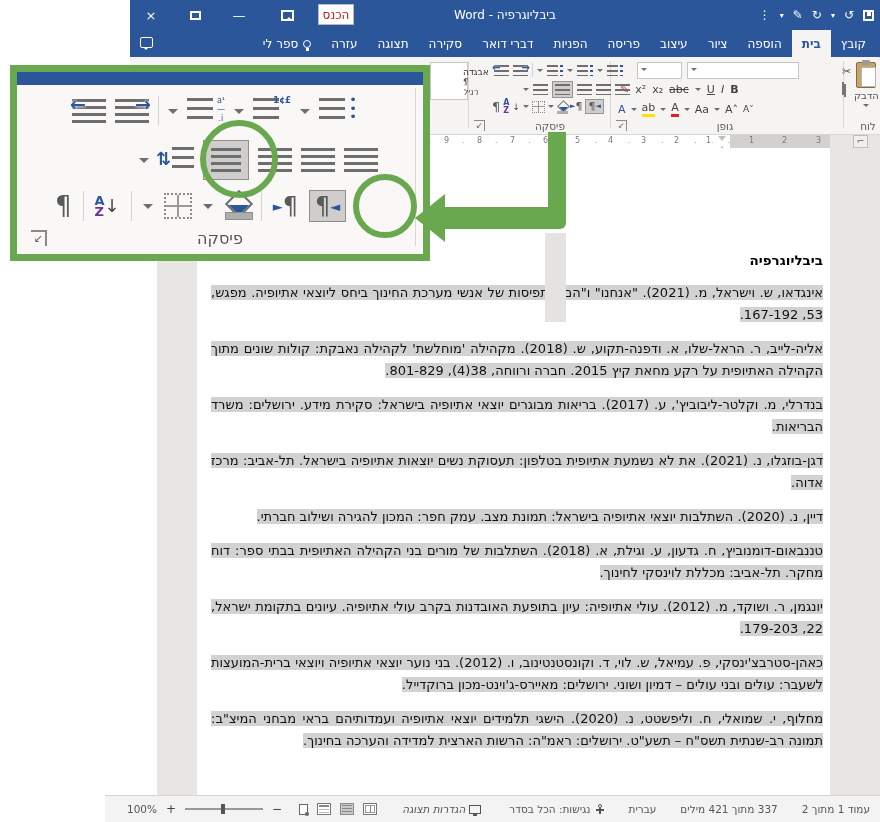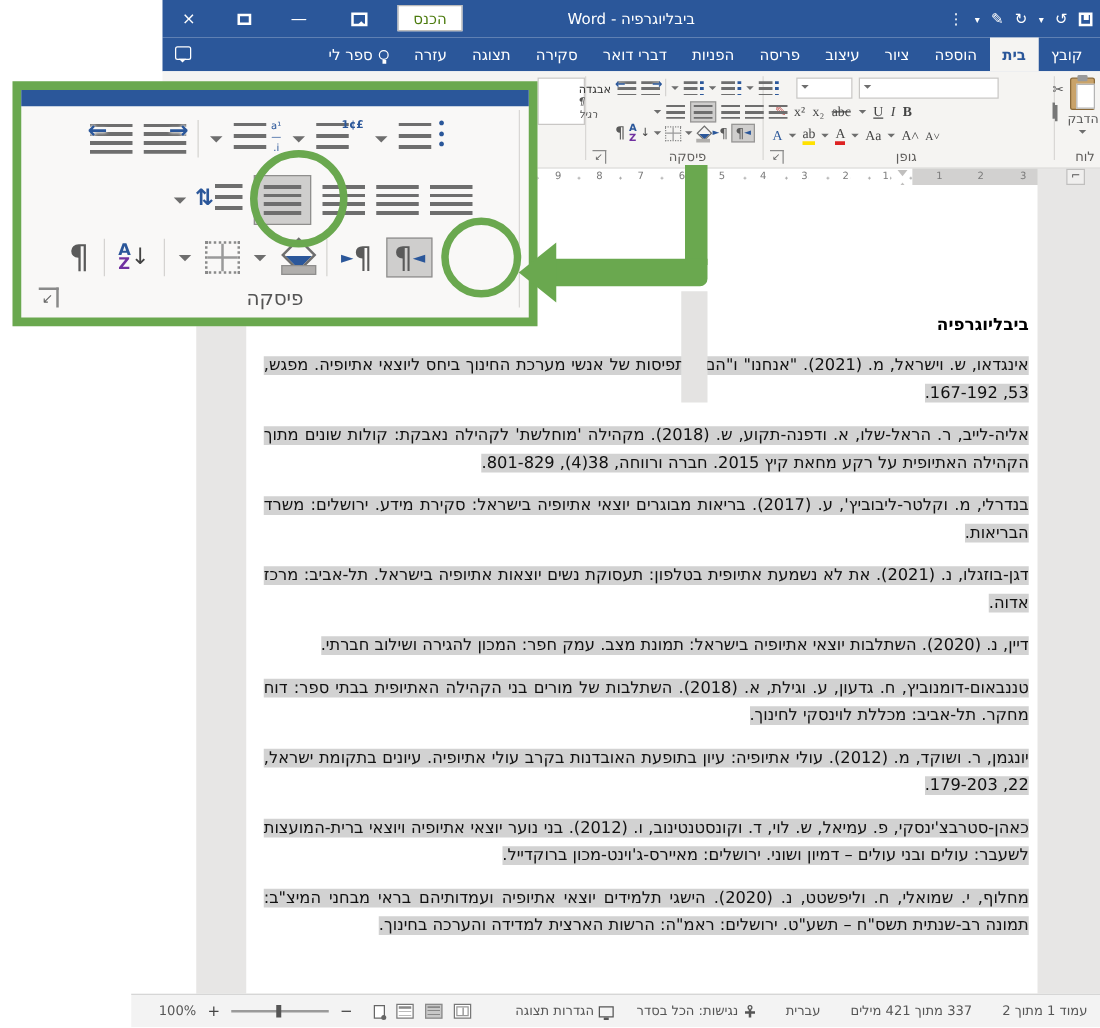--- a/index.html
+++ b/index.html
@@ -5,21 +5,21 @@
   * { margin:0; padding:0; box-sizing:border-box; }
   body { font-family:"DejaVu Sans", sans-serif; background:#fff; }
   #canvas { position:relative; width:880px; height:822px; background:#fff; overflow:hidden; }
 
   
   .titlebar { position:absolute; left:130px; top:0; width:750px; height:30px; background:#2b579a; color:#fff; }
   .winctl { position:absolute; top:0; height:30px; width:34px; display:flex; align-items:center; justify-content:center; color:#fff; font-size:13px; }
   .qat { position:absolute; right:6px; top:0; height:30px; display:flex; align-items:center; gap:9px; direction:ltr; }
   .qat span { font-size:12px; color:#fff; }
   .doc-title { position:absolute; left:0; right:0; top:0; height:30px; display:flex; align-items:center; justify-content:center; font-size:12px; color:#fff; direction:rtl; pointer-events:none; }
-  .overlay-btn { position:absolute; left:188px; top:4px; width:52px; height:21px; background:#fff; color:#4d7c0f; border:1px solid #bbb; font-size:12px; display:flex; align-items:center; justify-content:center; }
+  .overlay-btn { position:absolute; left:188px; top:4px; width:36px; height:21px; background:#fff; color:#b91c1c; border:1px solid #bbb; font-size:12px; display:flex; align-items:center; justify-content:center; }
   .savebox { width:11px; height:11px; border:2px solid #fff; position:relative; }
   .savebox::before { content:""; position:absolute; left:2px; top:0; width:4px; height:4px; background:#fff; }
   .winbox { width:11px; height:9px; border:2px solid #fff; }
   .ribbonopt { width:13px; height:11px; border:2px solid #fff; position:relative; }
   .ribbonopt::after { content:""; position:absolute; left:3px; top:2px; border:3px solid transparent; border-bottom-color:#fff; }
 
   
   .tabs { position:absolute; left:130px; top:30px; width:750px; height:27px; background:#2b579a; direction:rtl; display:flex; align-items:stretch; padding-right:4px; }
   .tab { color:#fff; font-size:12px; padding:0 10px; display:flex; align-items:center; white-space:nowrap; }
   .tab.active { background:#f5f4f2; color:#2b579a; font-weight:bold; }
@@ -50,21 +50,21 @@
   .az-s { font-size:8px; line-height:.9; font-weight:bold; }
   .az-s .a { color:#2b579a; } .az-s .z { color:#7030a0; }
   .border-ic-s { width:13px; height:12px; border:1px dotted #8a8a8a;
     background:linear-gradient(#9a9a9a,#9a9a9a) center/100% 1px no-repeat, linear-gradient(#9a9a9a,#9a9a9a) center/1px 100% no-repeat; }
   .shade-s { width:10px; height:10px; position:relative; }
   .shade-s::before { content:""; position:absolute; left:2px; top:0; width:7px; height:7px; border:1.5px solid #6e6e6e; transform:rotate(45deg); background:linear-gradient(135deg,transparent 55%,#2b579a 55%); }
   .shade-s::after { content:""; position:absolute; left:0; bottom:-2px; width:11px; height:3px; background:#b0aeac; }
   .dir-s { font-size:11px; color:#5a5a5a; line-height:1; display:flex; align-items:center; }
   .dir-s .tri { font-size:7px; color:#2b579a; }
   .combo { position:absolute; height:17px; background:#fff; border:1px solid #c8c6c4; display:flex; align-items:center; padding:0 3px; }
-  .fletter { font-size:11px; color:#444;font-family:Liberation Serif, serif; }
+  .fletter { font-size:11px; color:#444; }
   .clip-ic { position:relative; width:20px; height:26px; background:#c9a36a; border:1px solid #8a6a3a; border-radius:2px; }
   .clip-ic::before { content:""; position:absolute; left:5px; top:-3px; width:8px; height:5px; background:#9a9a9a; border-radius:1px; }
   .clip-ic::after { content:""; position:absolute; left:4px; top:4px; width:13px; height:18px; background:#fff; border:1px solid #b5b5b5; }
   .copy-ic { width:9px; height:10px; border:1.2px solid #777; background:#fff; box-shadow:2px 2px 0 -1px #fff, 2px 2px 0 0 #777; }
   .paint-ic { width:10px; height:4px; background:#b9975b; border-top:3px solid #8f8f8f; }
   .stylebox { position:absolute; background:#fff; border:1px solid #c9c7c5; text-align:center; color:#333;padding-left:32px; }
 
   
   .ruler { position:absolute; left:157px; top:135px; width:723px; height:13px; background:#e7e6e5; }
   .ruler-white { position:absolute; left:40px; top:0; width:533px; height:13px; background:#fff;
@@ -407,20 +407,20 @@
       <span class="macro-ic" style="margin-left:8px;"></span>
       <span class="view-ic">
           <span class="view-inner-web"></span>
         </span>
       <span class="view-ic active">
           <span class="view-inner-lines"></span>
         </span>
       <span class="view-ic">
           <span class="view-inner-book"></span>
         </span>
-      <span class="sb-item" style="direction:rtl;margin-left:26px;">
+      <span class="sb-item" style="direction:rtl;margin-left:16px;font-style:italic;">
         <span class="disp-ic"></span>
         <span>הגדרות תצוגה</span>
       </span>
     </div>
   </div>
 
 </div>
 
 </body></html>

